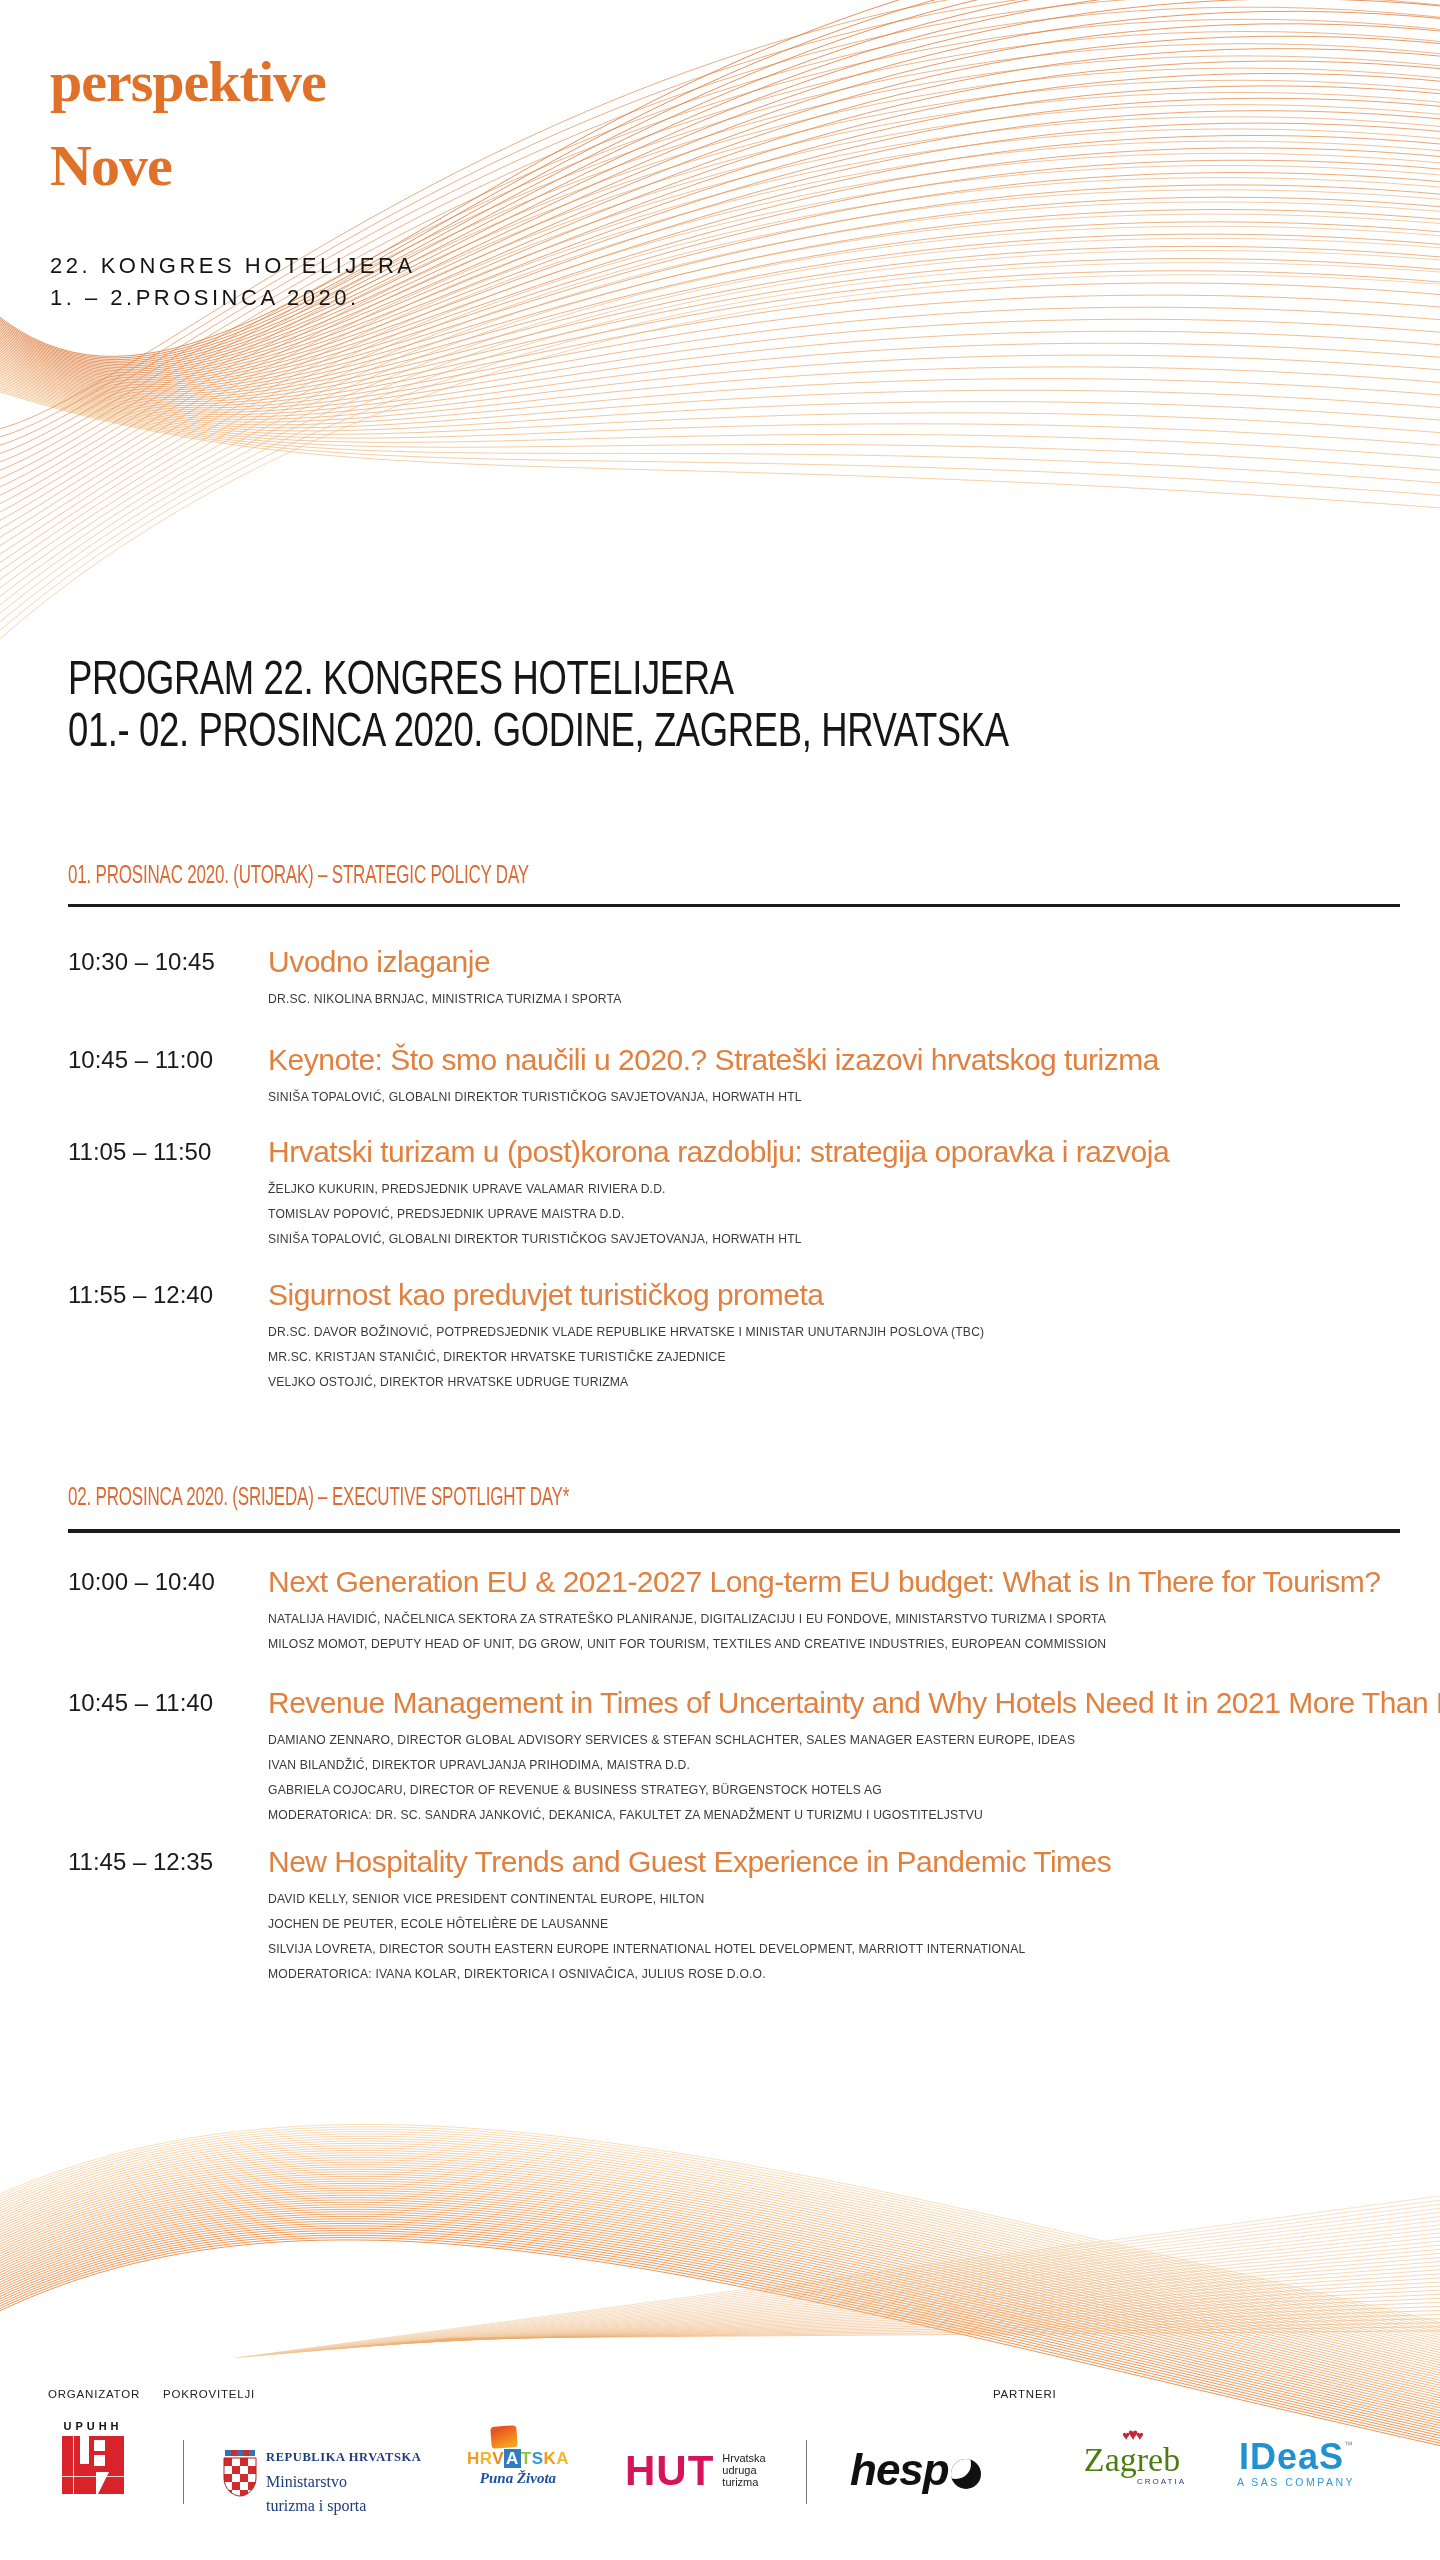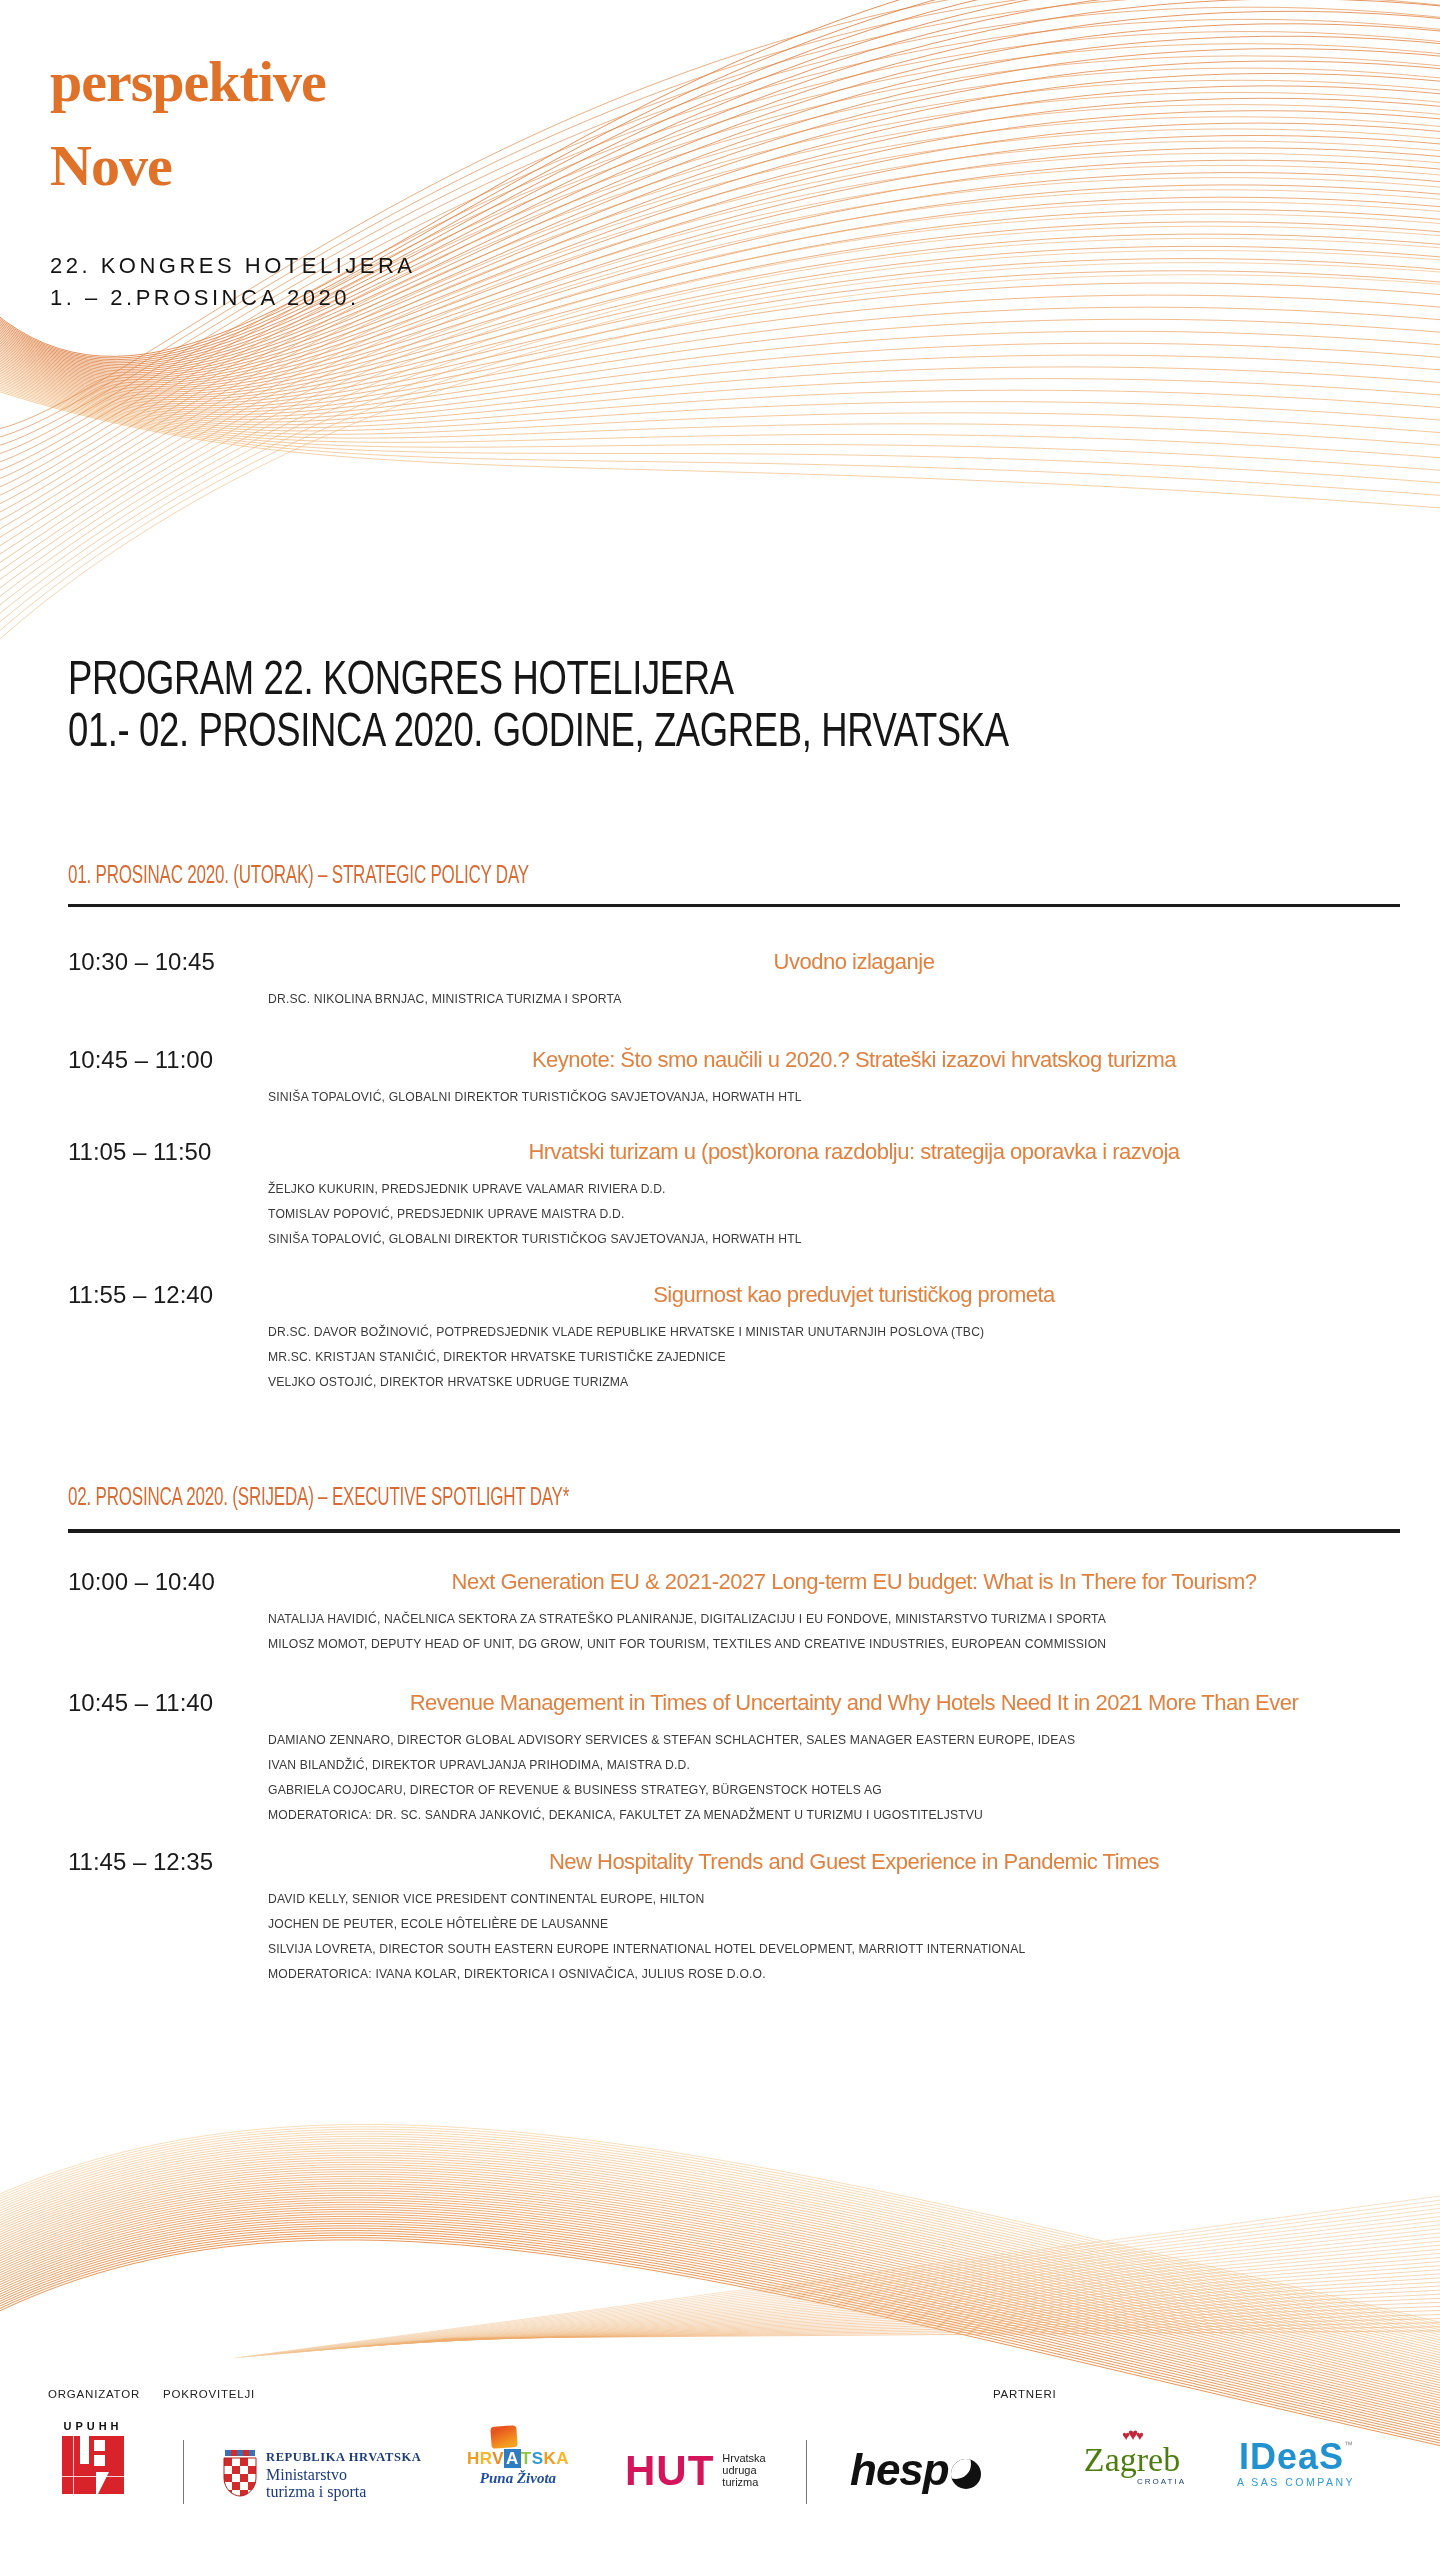--- a/index.html
+++ b/index.html
@@ -28,22 +28,22 @@
   #day2-header { top:1482px; }
   .day-rule { position:absolute; left:68px; width:1332px; background:#1b1b1b; z-index:2; }
   #day1-rule { top:904px; height:3px; }
   #day2-rule { top:1529px; height:4px; }
 
   
   .session { position:absolute; left:68px; width:1372px; z-index:2; }
   .session .time { position:absolute; left:0; top:0; width:200px; font-size:24px;
     line-height:36px; color:#1a1a1a; white-space:nowrap; }
   .session .sbody { margin-left:200px; }
-  .session .stitle { font-size:22px; line-height:36px; color:#E0813F;
-    letter-spacing:-0.5px; white-space:nowrap; margin-bottom:6px;text-align:center; }
+  .session .stitle { font-size:30px; line-height:36px; color:#E0813F;
+    letter-spacing:-0.5px; white-space:nowrap; margin-bottom:6px; }
   .session .speaker { font-size:13.5px; line-height:25px; color:#3a3a3a;
     letter-spacing:0.2px; white-space:nowrap; transform:scaleX(0.9); transform-origin:left top; }
   #s11 { top:944px; } #s12 { top:1042px; } #s13 { top:1134px; } #s14 { top:1277px; }
   #s21 { top:1564px; } #s22 { top:1685px; } #s23 { top:1844px; }
 
   
   .footnote { position:absolute; left:40px; top:2060px; z-index:2; font-size:18px; color:#1a1a1a; }
   .footnote .star { color:#DF7129; }
 
   
@@ -54,21 +54,21 @@
   .vdivider { position:absolute; width:1px; height:64px; top:2440px; background:#777; z-index:3; }
   #div1 { left:183px; } #div2 { left:806px; }
 
   .logo-upuhh { left:50px; top:2420px; width:86px; text-align:center; }
   .upuhh-word { font-size:11px; font-weight:bold; letter-spacing:4px; color:#111; margin-bottom:2px; }
 
   .logo-ministry { left:222px; top:2450px; display:flex; align-items:flex-start; }
   .min-text { margin-left:8px; color:#1D3C7C; }
   .min-l1 { font-size:12.5px; font-weight:bold; letter-spacing:0.6px;
     font-family:"Liberation Serif", serif; }
-  .min-l2, .min-l3 { font-family:"Liberation Serif", serif; font-size:16px; line-height:15px; margin-top:2px; }
+  .min-l2, .min-l3 { font-family:"Liberation Serif", serif; font-size:16px; line-height:15px; margin-top:9px; }
 
   .logo-hrvatska { left:463px; top:2426px; width:110px; text-align:center; }
   .hrv-blob { width:26px; height:22px; margin:0 auto 1px 28px; border-radius:4px;
     background:linear-gradient(160deg,#E8541F 20%,#F59E20 80%); transform:rotate(-4deg); }
   .hrv-word { font-weight:bold; font-size:17px; letter-spacing:0.5px; white-space:nowrap; }
   .hrv-word .l0{color:#F29C1F}.hrv-word .l1{color:#F7B52B}.hrv-word .l2{color:#ED8A1F}
   .hrv-word .l3{color:#fff;background:#2F7DC0;padding:0 2px;}
   .hrv-word .l4{color:#8CC63F}.hrv-word .l5{color:#2F9BD6}.hrv-word .l6{color:#F29C1F}
   .hrv-word .l7{color:#F7B52B}
   .hrv-script { font-family:"Liberation Serif", serif; font-style:italic; font-weight:bold;

